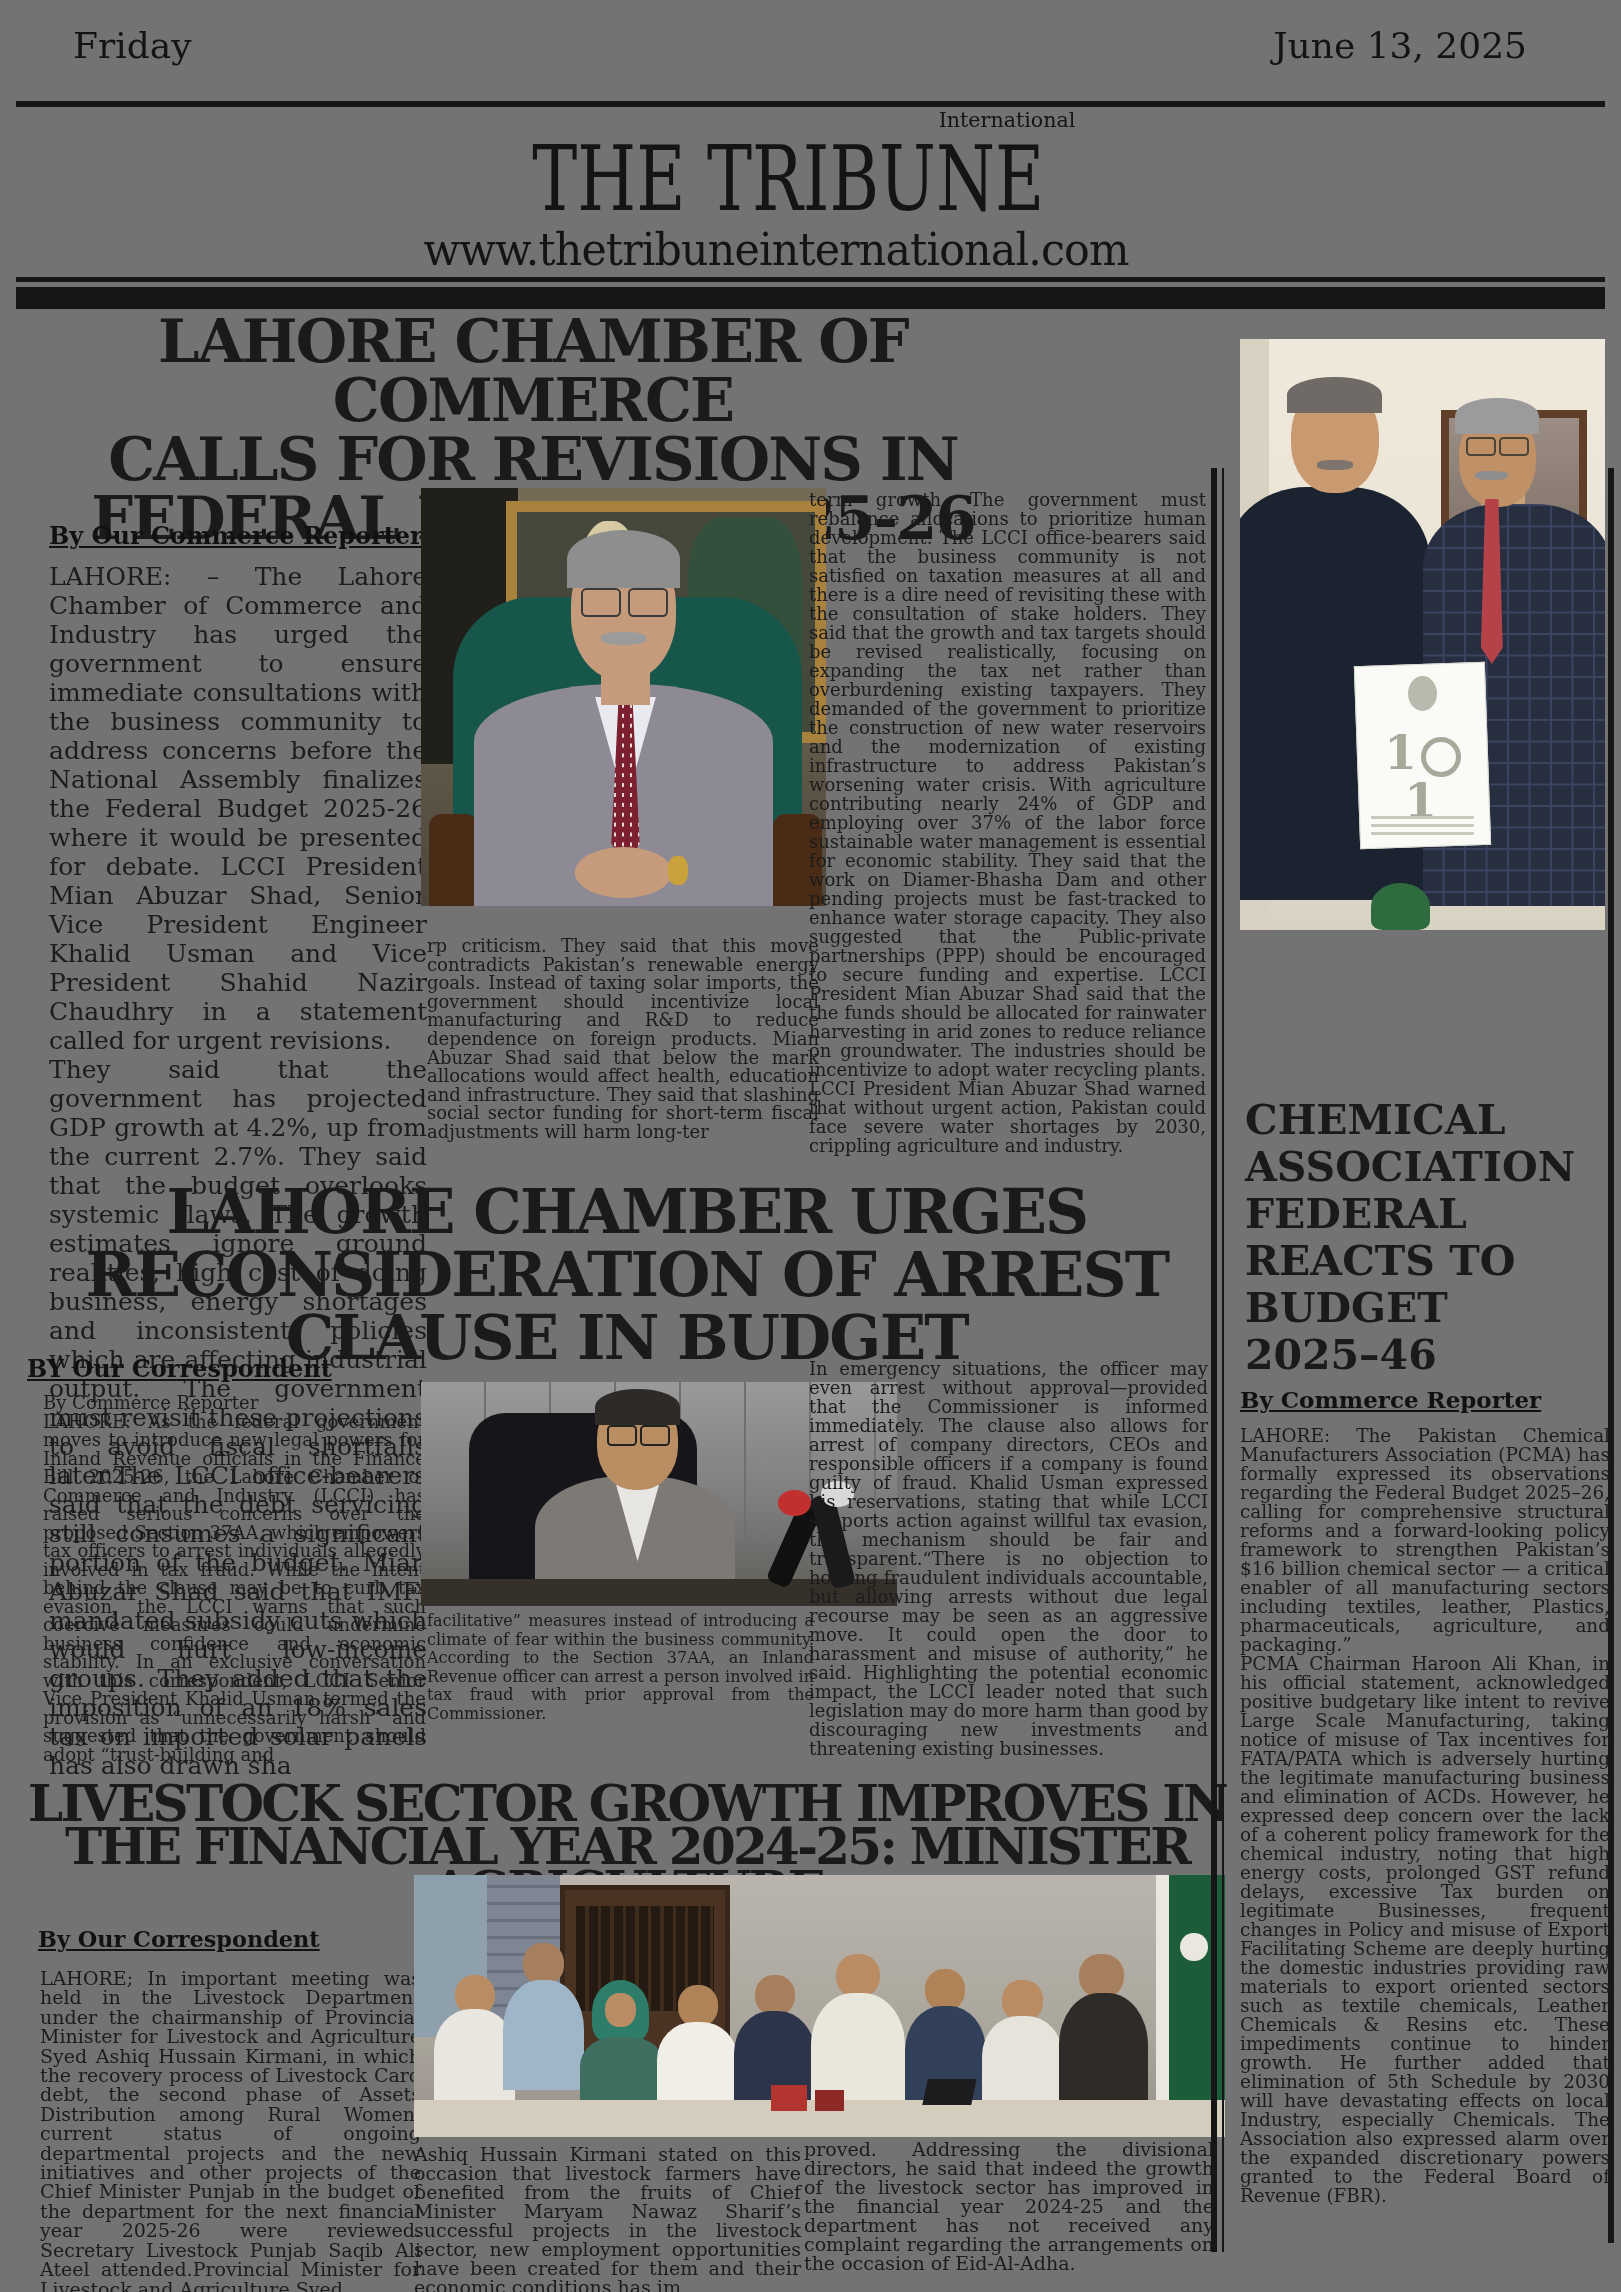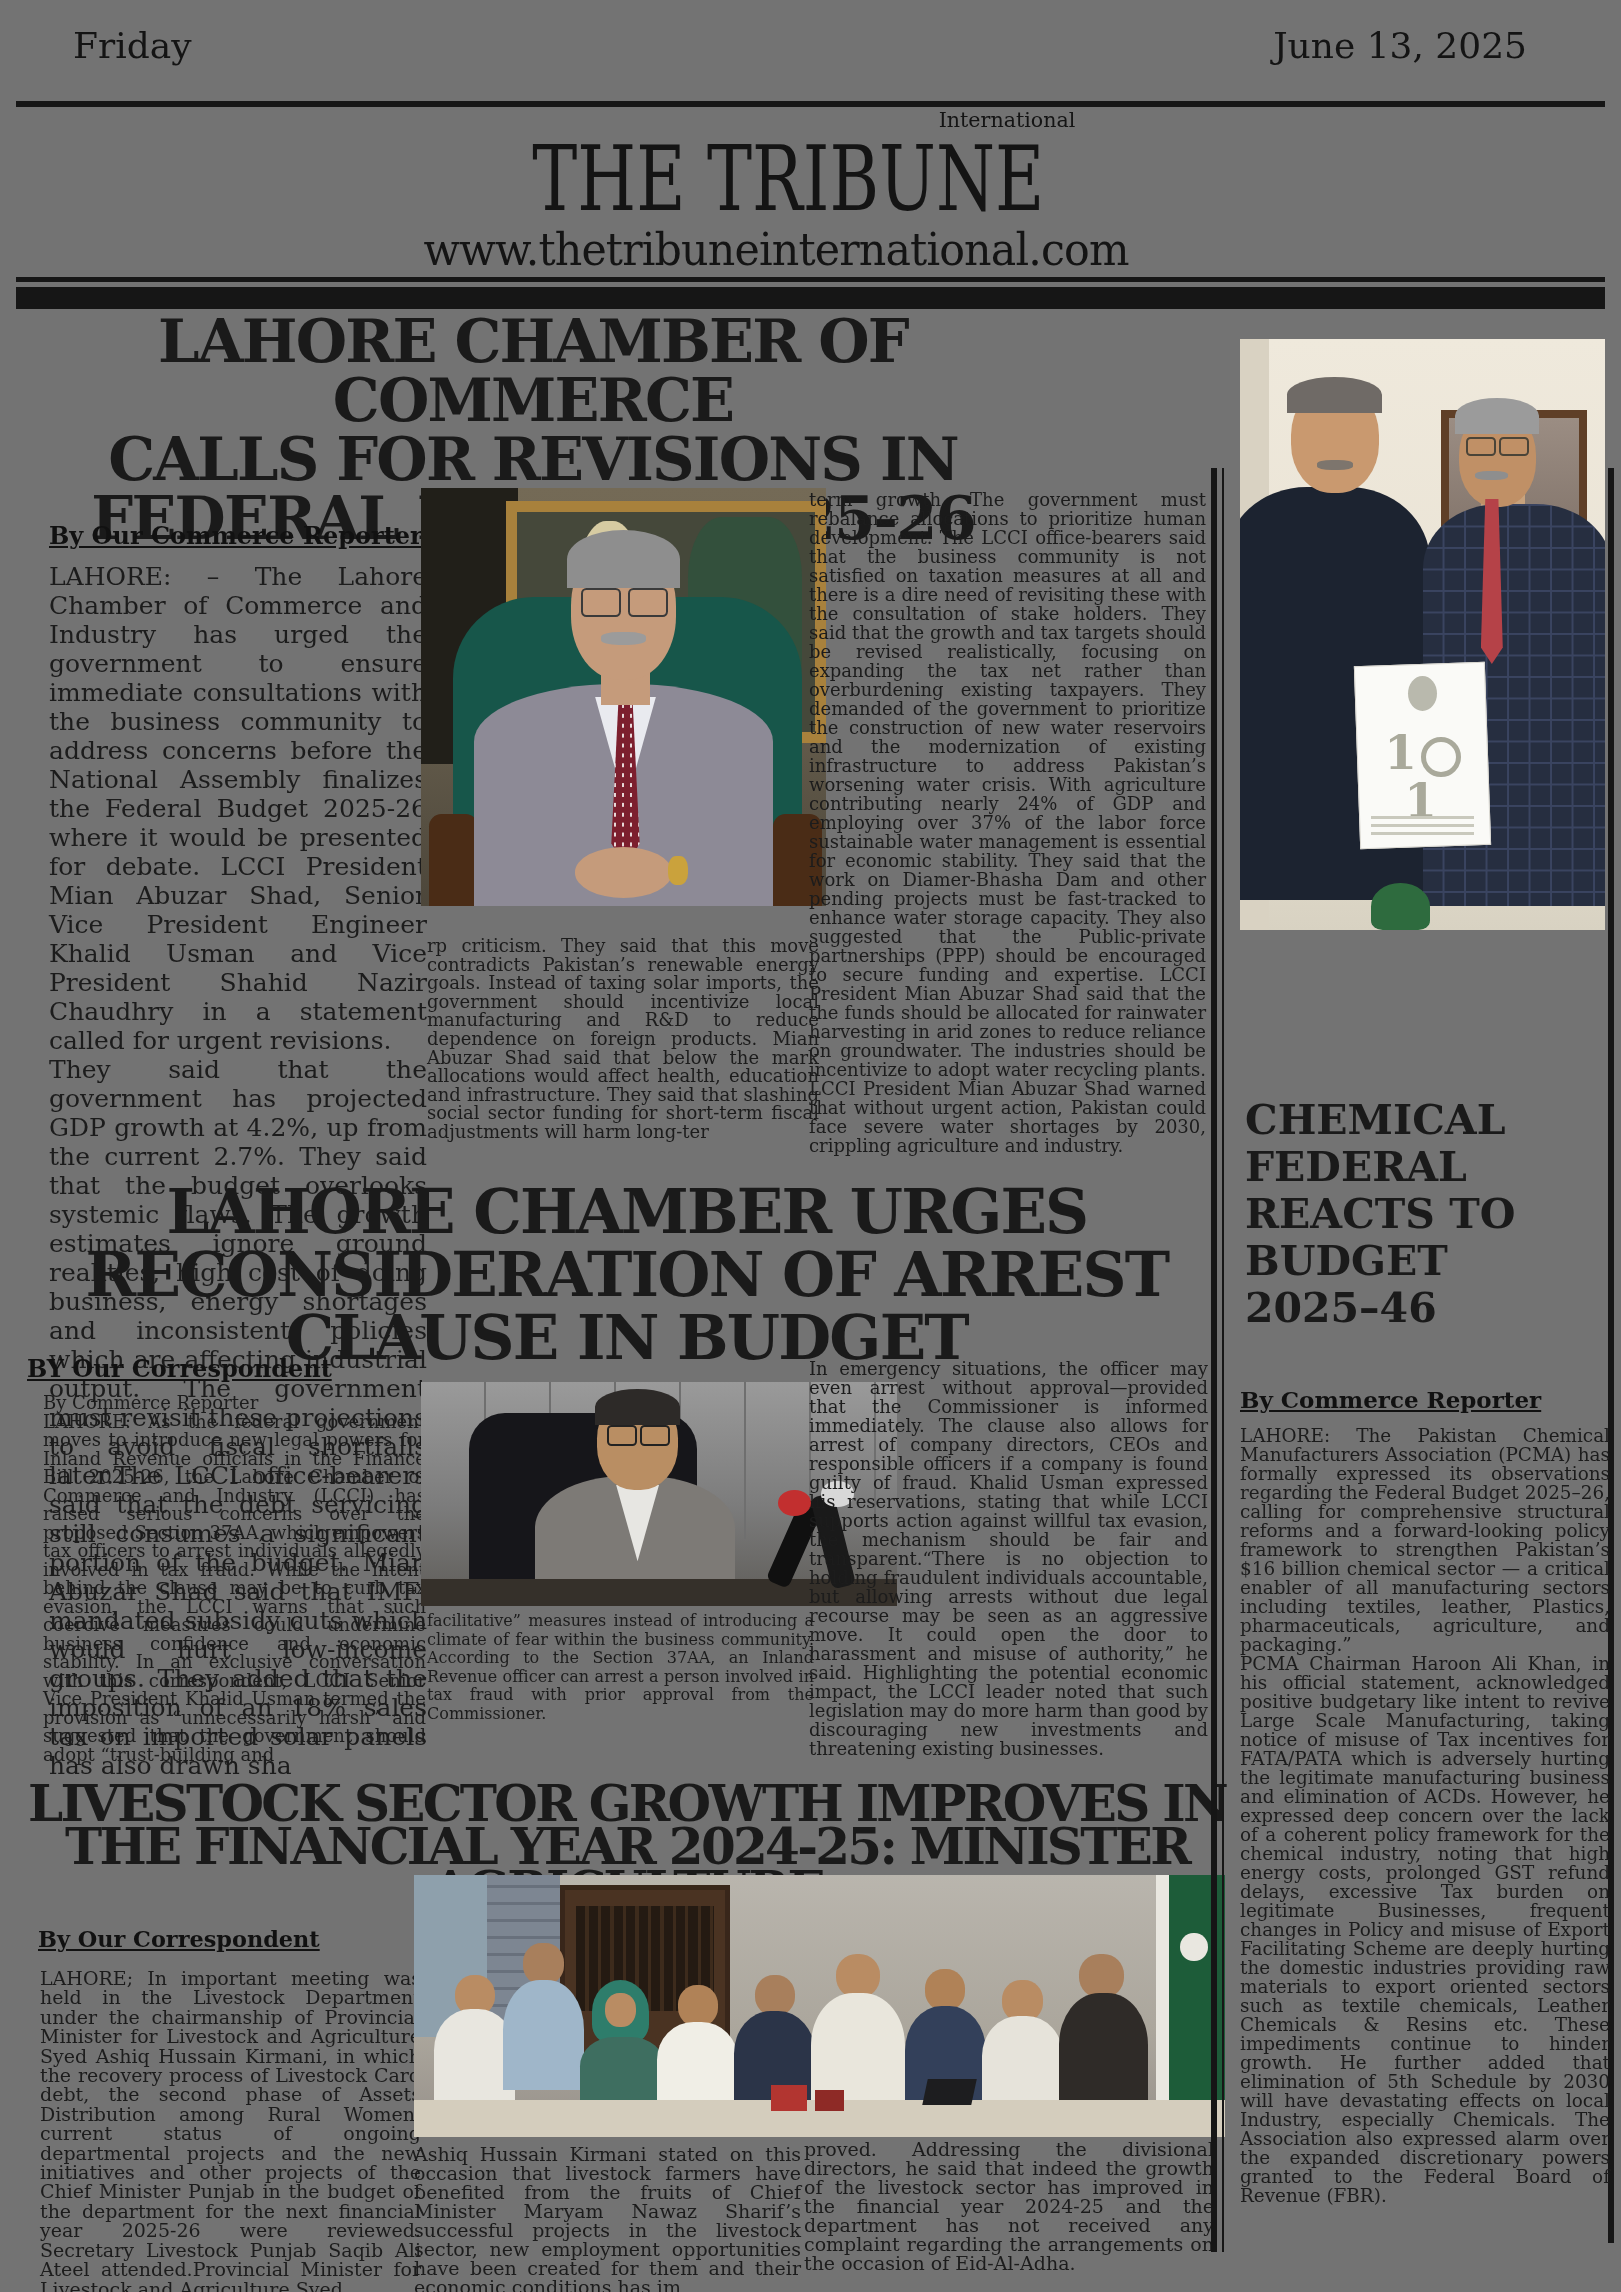--- a/index.html
+++ b/index.html
@@ -189,20 +189,21 @@
     <div class="ph" style="left:32%;top:55%;width:36%;height:31%;background:#fafaf7;border:1.8px solid #d8d6cf;transform:rotate(-2deg);box-sizing:border-box;"></div>
     <div class="ph" style="left:46%;top:57%;width:8%;height:6%;background:#b9b9ad;border-radius:50%;"></div>
     <div class="ph" style="left:35%;top:66%;width:30%;height:12%;color:#a9a99b;font-size:47px;font-weight:bold;text-align:center;line-height:1;letter-spacing:3.6px;">1<span style="display:inline-block;width:30px;height:30px;border:5.4px solid #a9a99b;border-radius:50%;vertical-align:middle;"></span>1</div>
     <div class="ph" style="left:36%;top:80%;width:28%;height:4%;background:repeating-linear-gradient(0deg,#c9c9bd 0 2.7px,transparent 2.7px 8px);"></div>
     <div class="ph" style="left:36%;top:92%;width:16%;height:8%;background:radial-gradient(circle at 30% 40%,#c0392b 0 5.4px,transparent 6.3px),radial-gradient(circle at 60% 50%,#d town 0,#2e6b3e 0 100%);background-color:#2e6b3e;border-radius:50% 50% 20% 20%;"></div>
   </div>
 
 
   <div class="abs" style="left:1245px;top:1097px;width:372px;font-size:41px;line-height:47px;font-weight:bold;color:#1a1a1a;">
     <span style="display:block;">CHEMICAL</span>
+    <span style="display:block;">ASSOCIATION</span>
     <span style="display:block;">FEDERAL</span>
     <span style="display:block;">REACTS TO</span>
     <span style="display:block;">BUDGET</span>
     <span style="display:block;">2025–46</span>
   </div>
 
   <div class="abs byline" style="left:1240px;top:1386px;font-size:23px;">By Commerce Reporter</div>
 
   <div class="abs just bodytxt" style="left:1240px;top:1426px;width:370px;font-size:18.4px;line-height:19px;">
     <p>LAHORE: The Pakistan Chemical Manufacturers Association (PCMA) has formally expressed its observations regarding the Federal Budget 2025–26, calling for comprehensive structural reforms and a forward-looking policy framework to strengthen Pakistan’s $16 billion chemical sector — a critical enabler of all manufacturing sectors including textiles, leather, Plastics, pharmaceuticals, agriculture, and packaging.”</p>

